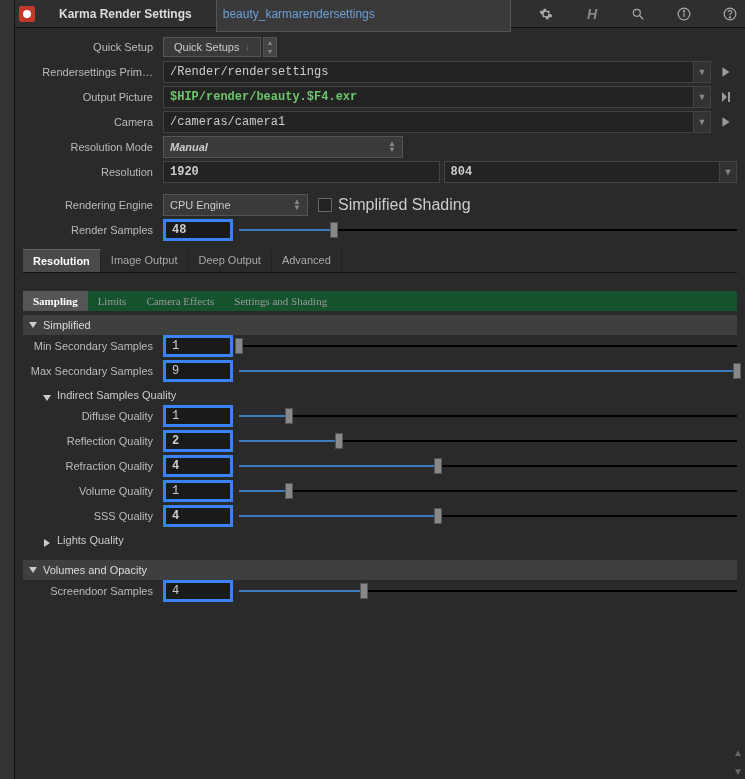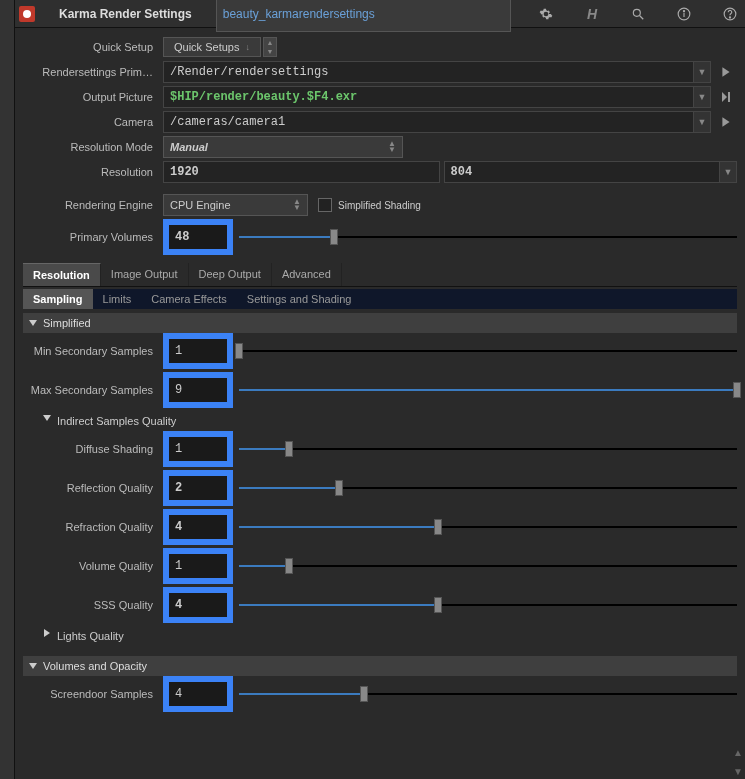--- a/index.html
+++ b/index.html
@@ -147,26 +147,26 @@
     min-width: 120px;
     position:relative;
   }
   .select-box .updn {
     margin-left:auto;font-size:8px;color:#888;
     display:flex;flex-direction:column;line-height:6px;
   }
   .num-input {
     width: 70px;
     background: #1a1a1a;
-    border: 6px solid #3b82f6;
+    border: 3px solid #3b82f6;
     color: #ccc;
     padding: 8px 6px;
     font-family: "Courier New", monospace;
     font-size: 12px;
-    height: 36px;
+    height: 22px;
   }
   .slider-wrap {
     flex: 1;
     height: 22px;
     display: flex;
     align-items: center;
     margin-left: 6px;
     position:relative;
   }
   .slider-track {
@@ -204,22 +204,23 @@
     border-right:1px solid #222;
   }
   .tab.active {
     background:#4a4a4a;
     color:#fff;
     font-weight:bold;
     border-top:1px solid #666;
   }
   .subtabs {
     display:flex;
-    background:#0f172a;
-    margin-top:2px;
+    background:#14532d;
+    margin-top:18px;
+    font-family:Liberation Serif, serif;
   }
   .subtab {
     padding:4px 10px;
     font-size:11px;
     color:#999;
     cursor:pointer;
   }
   .subtab.active {
     background:#555;color:#fff;font-weight:bold;
   }
@@ -238,21 +239,21 @@
     display:inline-block;
     width:0;height:0;
     border-left:4px solid transparent;
     border-right:4px solid transparent;
     border-top:6px solid #ccc;
   }
   .section-sub {
     padding-left: 20px;
     font-size:11px;
     padding-top:4px;padding-bottom:4px;
-    display:flex;align-items:flex-start;gap:6px;
+    display:flex;align-items:flex-end;gap:6px;
     cursor:pointer;
   }
   .scroll-arrows {
     position:absolute;right:2px;bottom:2px;
     display:flex;flex-direction:column;gap:8px;
     color:#666;font-size:10px;
   }
   .two-col { display:flex; gap:4px; flex:1;}
   .two-col .text-input { flex:1; }
 </style>
@@ -372,25 +373,25 @@
       <div class="param-label">Rendering Engine</div>
       <div class="select-box" style="width:145px;">
         <span>CPU Engine</span>
         <div class="updn">
             <span>▲</span>
             <span>▼</span>
           </div>
       </div>
       <div style="width:10px;"></div>
       <div class="checkbox"></div>
-      <span style="font-size:10px;">Simplified Shading</span>
-    </div>
-
-    <div class="param-row">
-      <div class="param-label">Primary Volumes</div>
+      <span style="font-size:16px;">Simplified Shading</span>
+    </div>
+
+    <div class="param-row">
+      <div class="param-label">Render Samples</div>
       <input class="num-input" style="font-weight: bold;" value="48">
       <div class="slider-wrap">
         <div class="slider-track">
           <div class="slider-fill" style="width:19%;"></div>
           <div class="slider-handle" style="left:19%;"></div>
         </div>
       </div>
     </div>
 
     <div class="tabs">
@@ -433,21 +434,21 @@
           </div>
       </div>
     </div>
 
     <div class="section-sub">
       <span class="tri"></span>
       <span>Indirect Samples Quality</span>
     </div>
 
     <div class="param-row">
-      <div class="param-label">Diffuse Shading</div>
+      <div class="param-label">Diffuse Quality</div>
       <input class="num-input" value="1" style="">
       <div class="slider-wrap">
         <div class="slider-track">
             <div class="slider-fill" style="width:10%;"></div>
             <div class="slider-handle" style="left:10%;"></div>
           </div>
       </div>
     </div>
 
     <div class="param-row">

